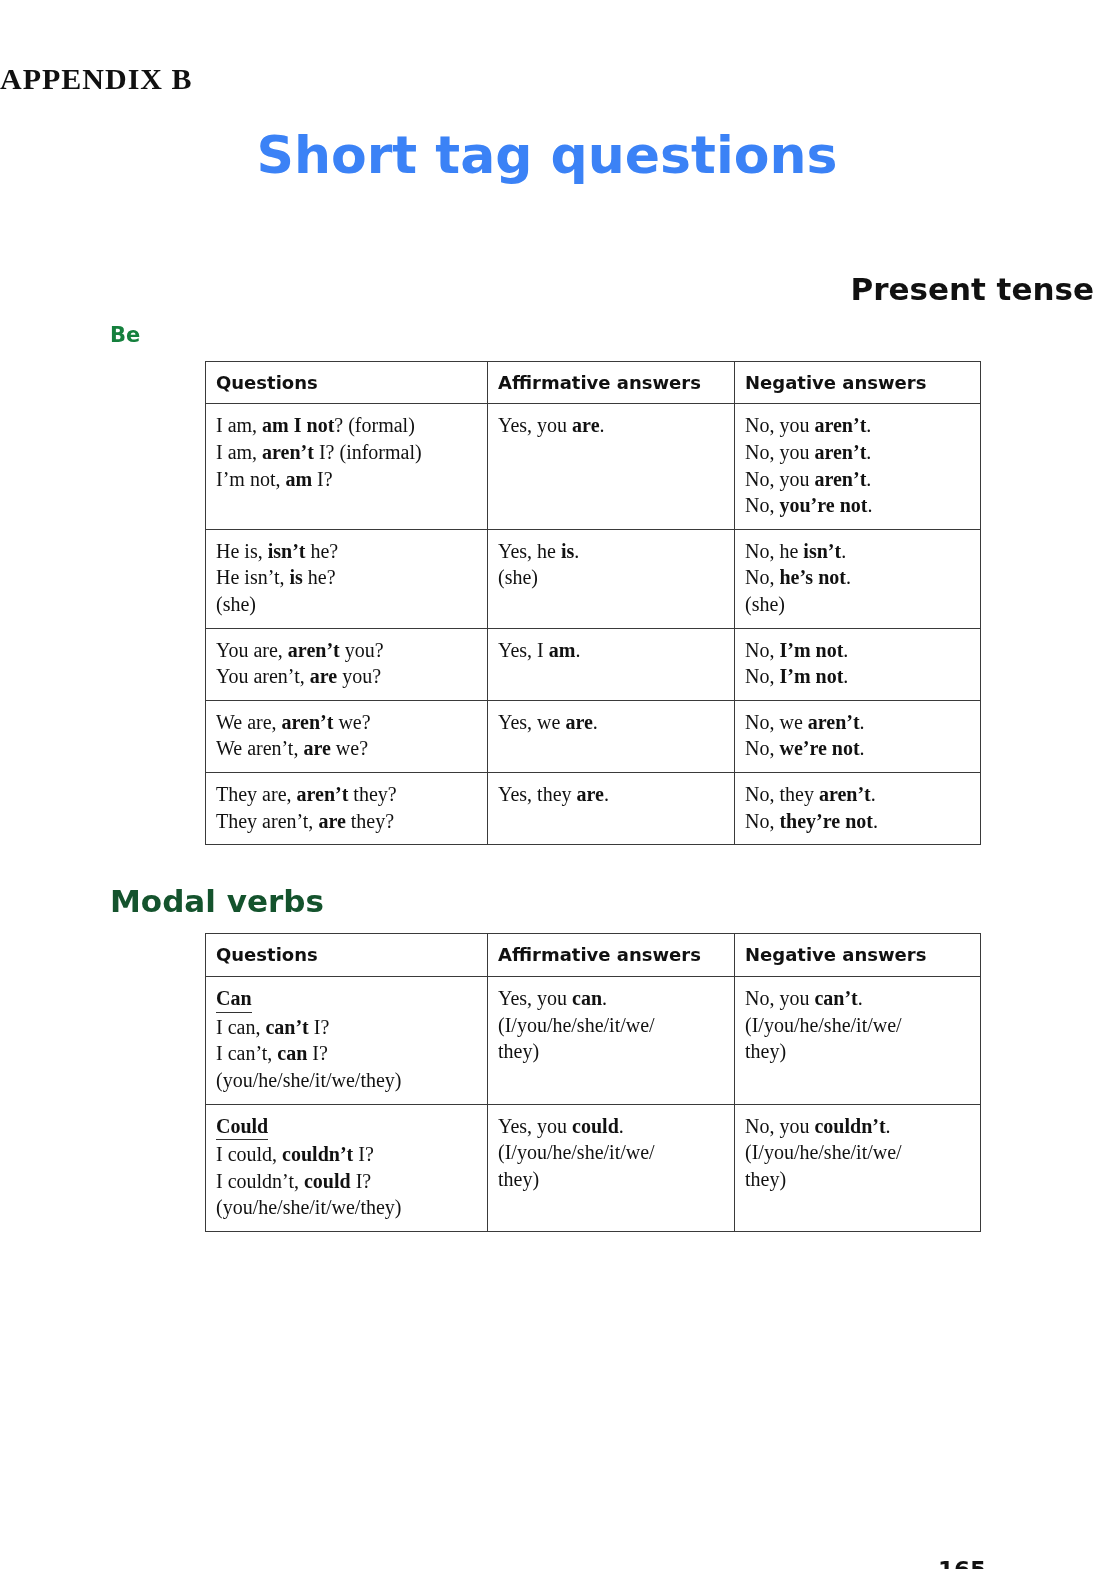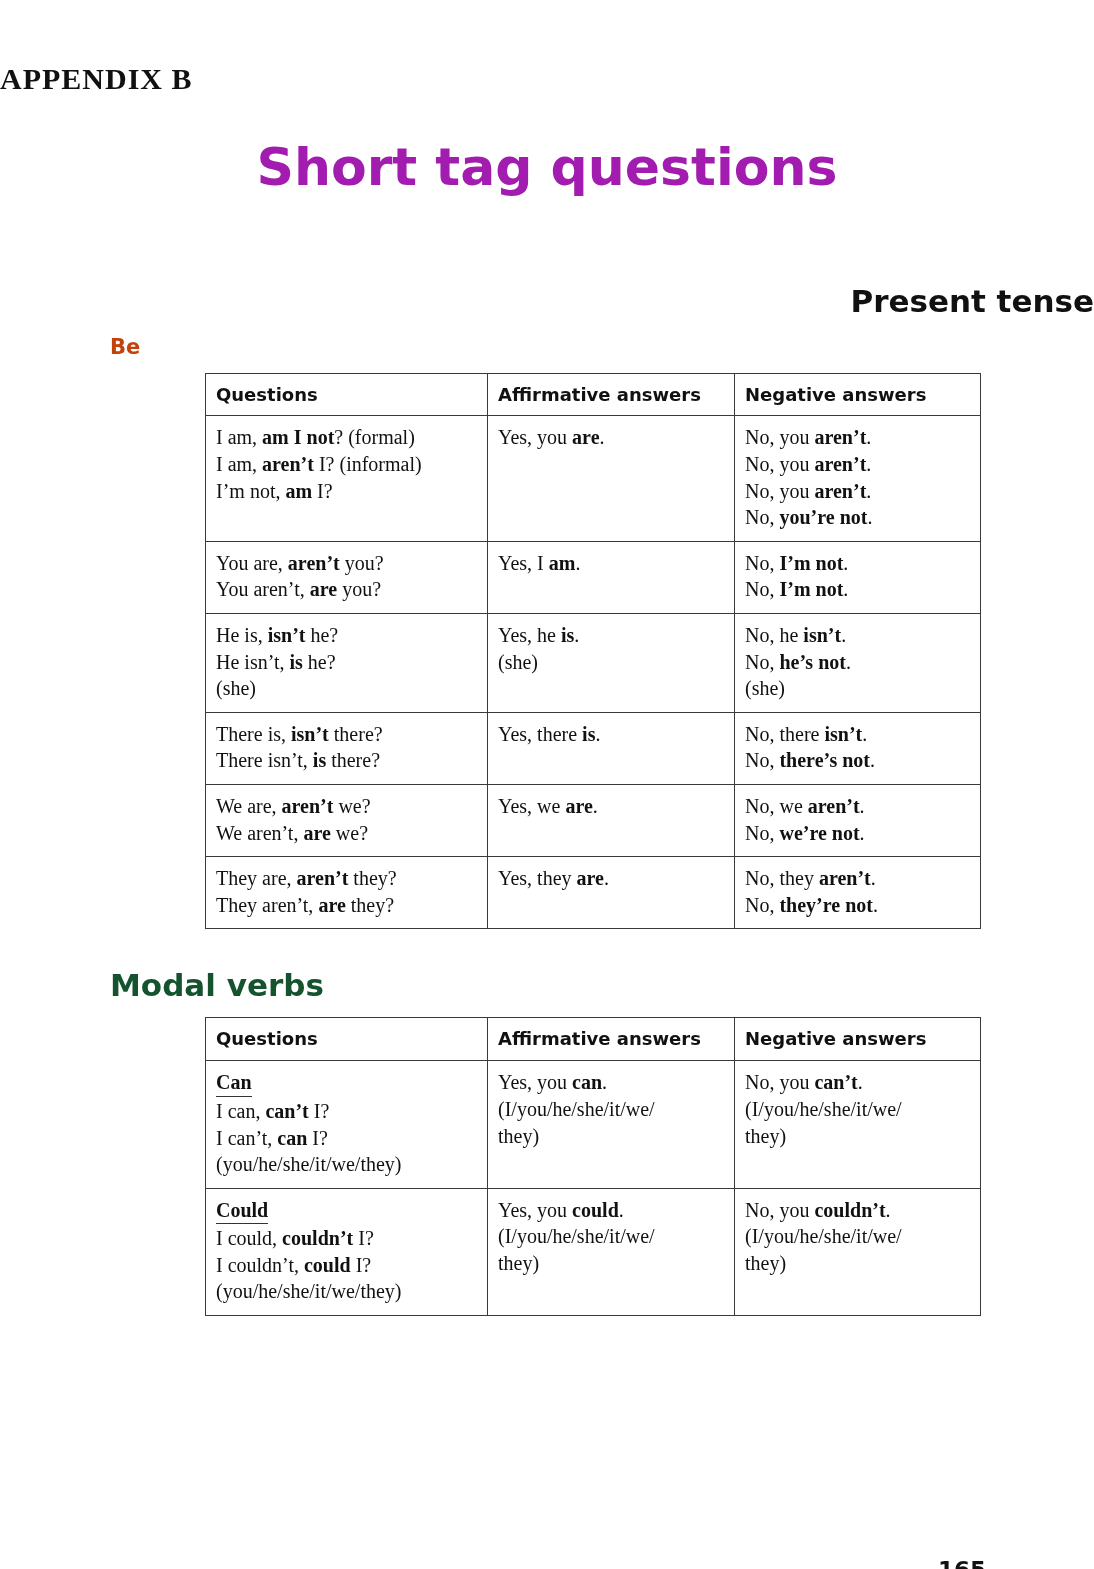--- a/index.html
+++ b/index.html
@@ -29,39 +29,39 @@
     letter-spacing: 1px;
     margin-top: 62px;
   }
 
   .page-title {
     text-align: center;
     font-family: "DejaVu Sans", sans-serif;
     font-weight: bold;
     font-size: 52px;
     line-height: 1.28;
-    margin-top: 38px;
-    color: #a21caf;
+    margin-top: 26px;
+    color: #3b82f6;
   }
 
   .section-heading {
     font-family: "DejaVu Sans", sans-serif;
     font-weight: bold;
     font-size: 31px;
     color: #111111;
     margin-left: 110px;
     margin-top: 82px;
     text-align: right;
   }
 
   .sub-heading {
     font-family: "DejaVu Sans", sans-serif;
     font-weight: bold;
     font-size: 21px;
-    color: #c2410c;
+    color: #15803d;
     margin-left: 110px;
     margin-top: 16px;
   }
 
   table.tagtable {
     border-collapse: collapse;
     margin-left: 205px;
     margin-top: 14px;
     width: 775px;
     table-layout: fixed;
@@ -154,58 +154,45 @@
           </td>
           <td>
             <span class="cell-line">No, you <b>aren’t</b>.</span>
             <span class="cell-line">No, you <b>aren’t</b>.</span>
             <span class="cell-line">No, you <b>aren’t</b>.</span>
             <span class="cell-line">No, <b>you’re not</b>.</span>
           </td>
         </tr>
         <tr>
           <td>
-            <span class="cell-line">You are, <b>aren’t</b> you?</span>
-            <span class="cell-line">You aren’t, <b>are</b> you?</span>
-          </td>
-          <td>
-            <span class="cell-line">Yes, I <b>am</b>.</span>
-          </td>
-          <td>
-            <span class="cell-line">No, <b>I’m not</b>.</span>
-            <span class="cell-line">No, <b>I’m not</b>.</span>
-          </td>
-        </tr>
-        <tr>
-          <td>
             <span class="cell-line">He is, <b>isn’t</b> he?</span>
             <span class="cell-line">He isn’t, <b>is</b> he?</span>
             <span class="cell-line">(she)</span>
           </td>
           <td>
             <span class="cell-line">Yes, he <b>is</b>.</span>
             <span class="cell-line">(she)</span>
           </td>
           <td>
             <span class="cell-line">No, he <b>isn’t</b>.</span>
             <span class="cell-line">No, <b>he’s not</b>.</span>
             <span class="cell-line">(she)</span>
           </td>
         </tr>
         <tr>
           <td>
-            <span class="cell-line">There is, <b>isn’t</b> there?</span>
-            <span class="cell-line">There isn’t, <b>is</b> there?</span>
-          </td>
-          <td>
-            <span class="cell-line">Yes, there <b>is</b>.</span>
-          </td>
-          <td>
-            <span class="cell-line">No, there <b>isn’t</b>.</span>
-            <span class="cell-line">No, <b>there’s not</b>.</span>
+            <span class="cell-line">You are, <b>aren’t</b> you?</span>
+            <span class="cell-line">You aren’t, <b>are</b> you?</span>
+          </td>
+          <td>
+            <span class="cell-line">Yes, I <b>am</b>.</span>
+          </td>
+          <td>
+            <span class="cell-line">No, <b>I’m not</b>.</span>
+            <span class="cell-line">No, <b>I’m not</b>.</span>
           </td>
         </tr>
         <tr>
           <td>
             <span class="cell-line">We are, <b>aren’t</b> we?</span>
             <span class="cell-line">We aren’t, <b>are</b> we?</span>
           </td>
           <td>
             <span class="cell-line">Yes, we <b>are</b>.</span>
           </td>

